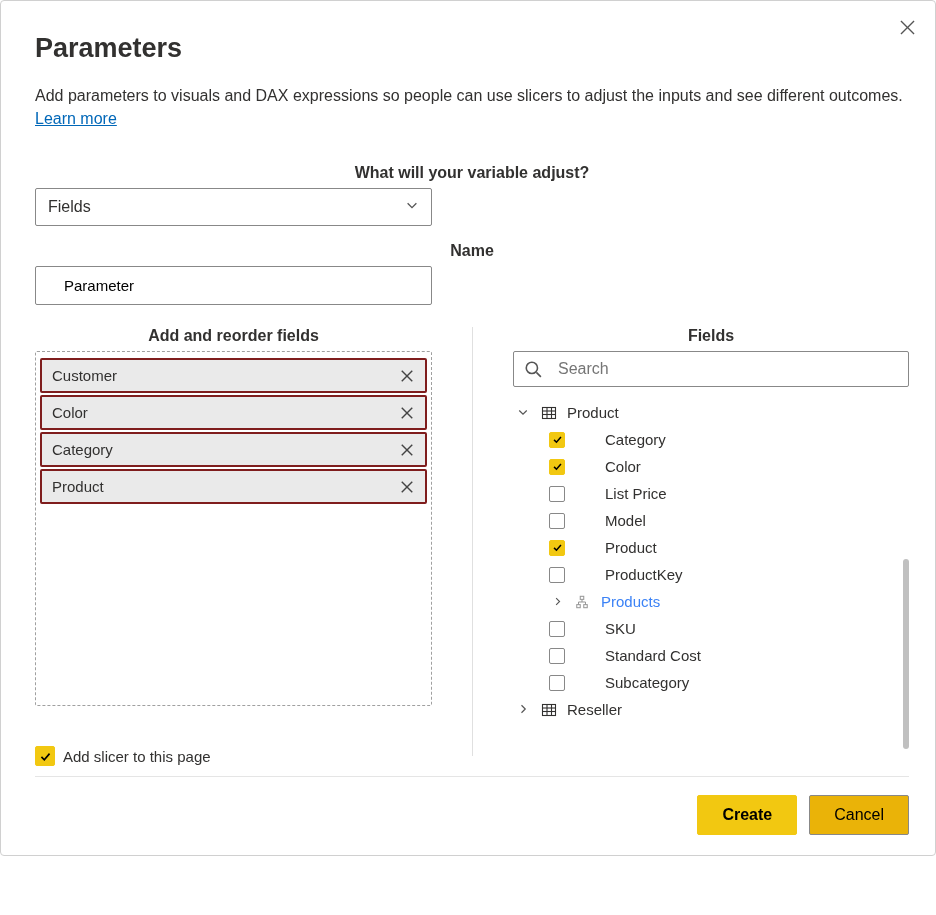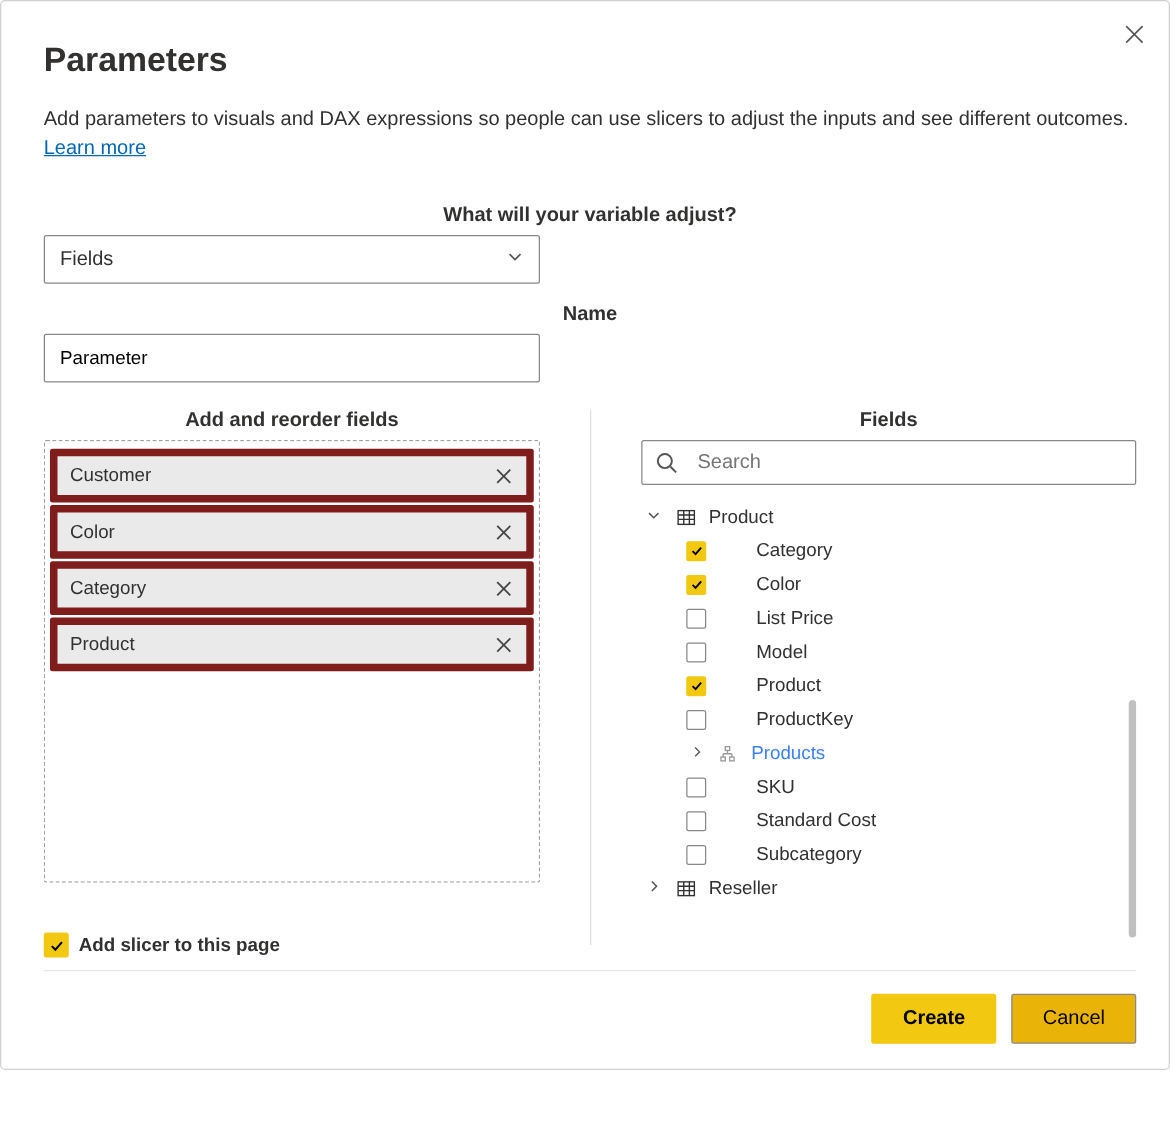--- a/index.html
+++ b/index.html
@@ -65,21 +65,21 @@
     justify-content: space-between;
     align-items: center;
     cursor: pointer;
     background: #fff;
   }
   .select .chev { color: #555; }
   .text-input {
     width: 397px;
     border: 1px solid #888;
     border-radius: 2px;
-    padding: 10px 12px;
+    padding: 10px 28px;
     font-size: 15px;
     font-family: inherit;
     outline: none;
   }
   .columns {
     display: flex;
     gap: 34px;
     margin-top: 6px;
     flex: 1;
     min-height: 0;
@@ -93,21 +93,21 @@
   .chip-well {
     border: 1px dashed #a0a0a0;
     border-radius: 2px;
     padding: 4px;
     flex: 1;
     height: 345px;
     overflow: auto;
   }
   .chip {
     background: #eaeaea;
-    border: 6px solid #7f1d1d;
+    border: 2px solid #7f1d1d;
     border-radius: 2px;
     padding: 7px 10px;
     margin: 2px 0;
     display: flex;
     justify-content: space-between;
     align-items: center;
     font-size: 15px;
     cursor: grab;
   }
   .chip .remove {
@@ -116,21 +116,20 @@
     color:#444;
     cursor: pointer;
   }
   .chip .remove svg { width:14px; height:14px; }
   .checkbox-row {
     display: flex;
     align-items: center;
     gap: 8px;
     margin-top: 40px;
     font-size: 15px;
-    font-weight: bold;
   }
   .chk {
     width: 20px; height: 20px;
     border: 1px solid #888;
     border-radius: 2px;
     display: flex; align-items: center; justify-content: center;
     cursor: pointer;
     flex-shrink:0;
   }
   .chk.checked {

